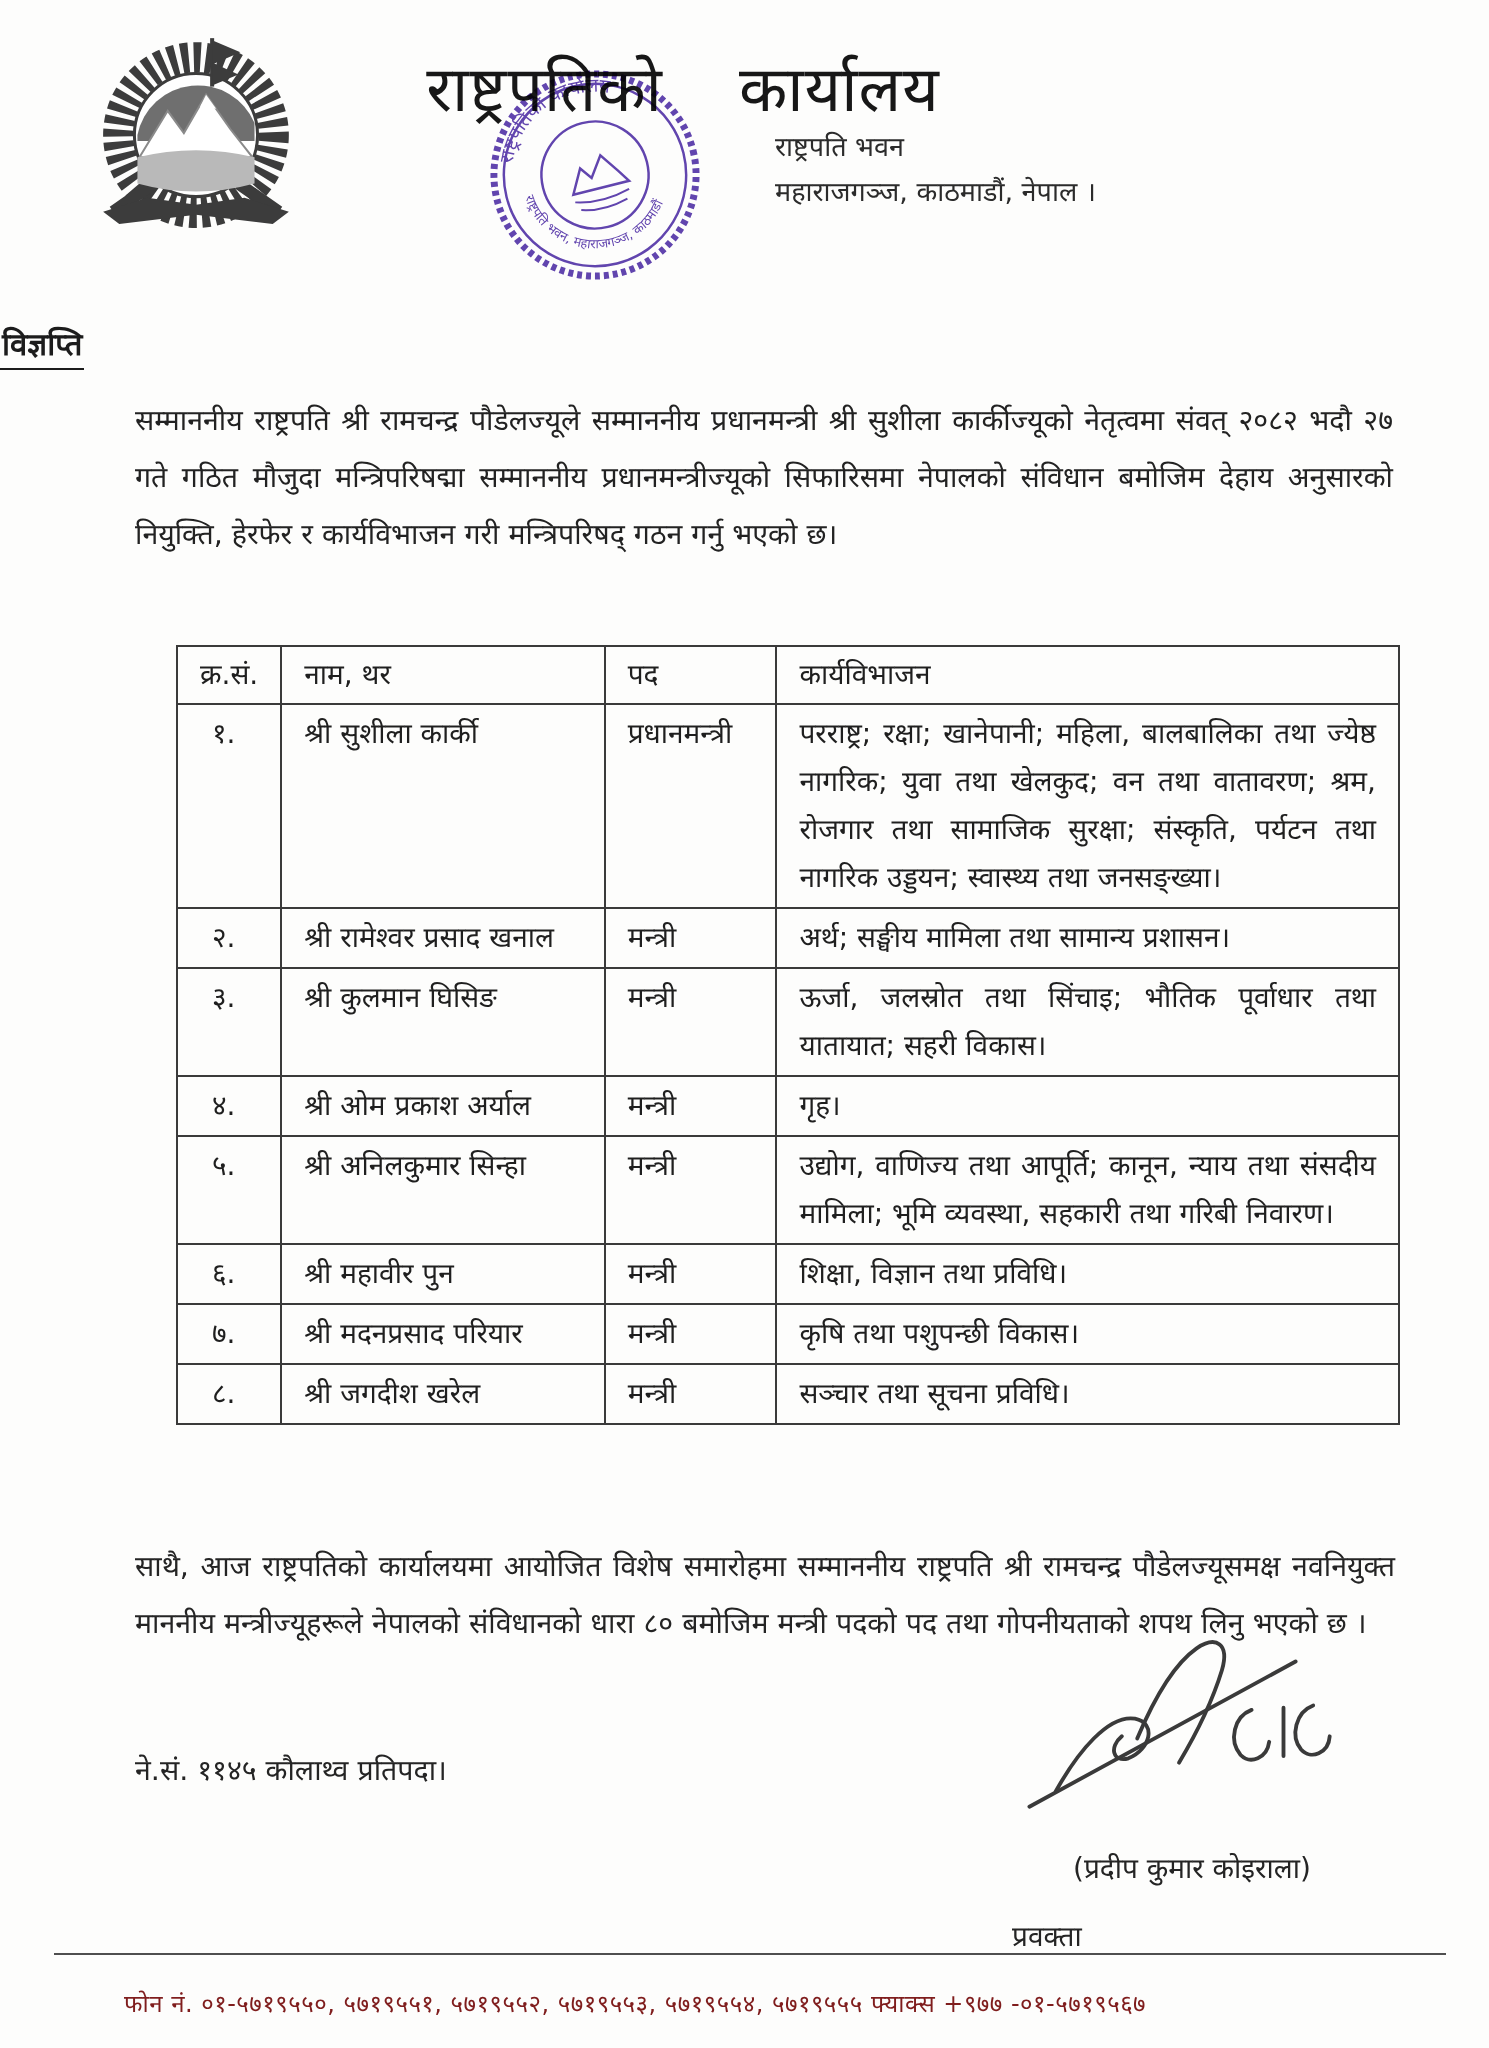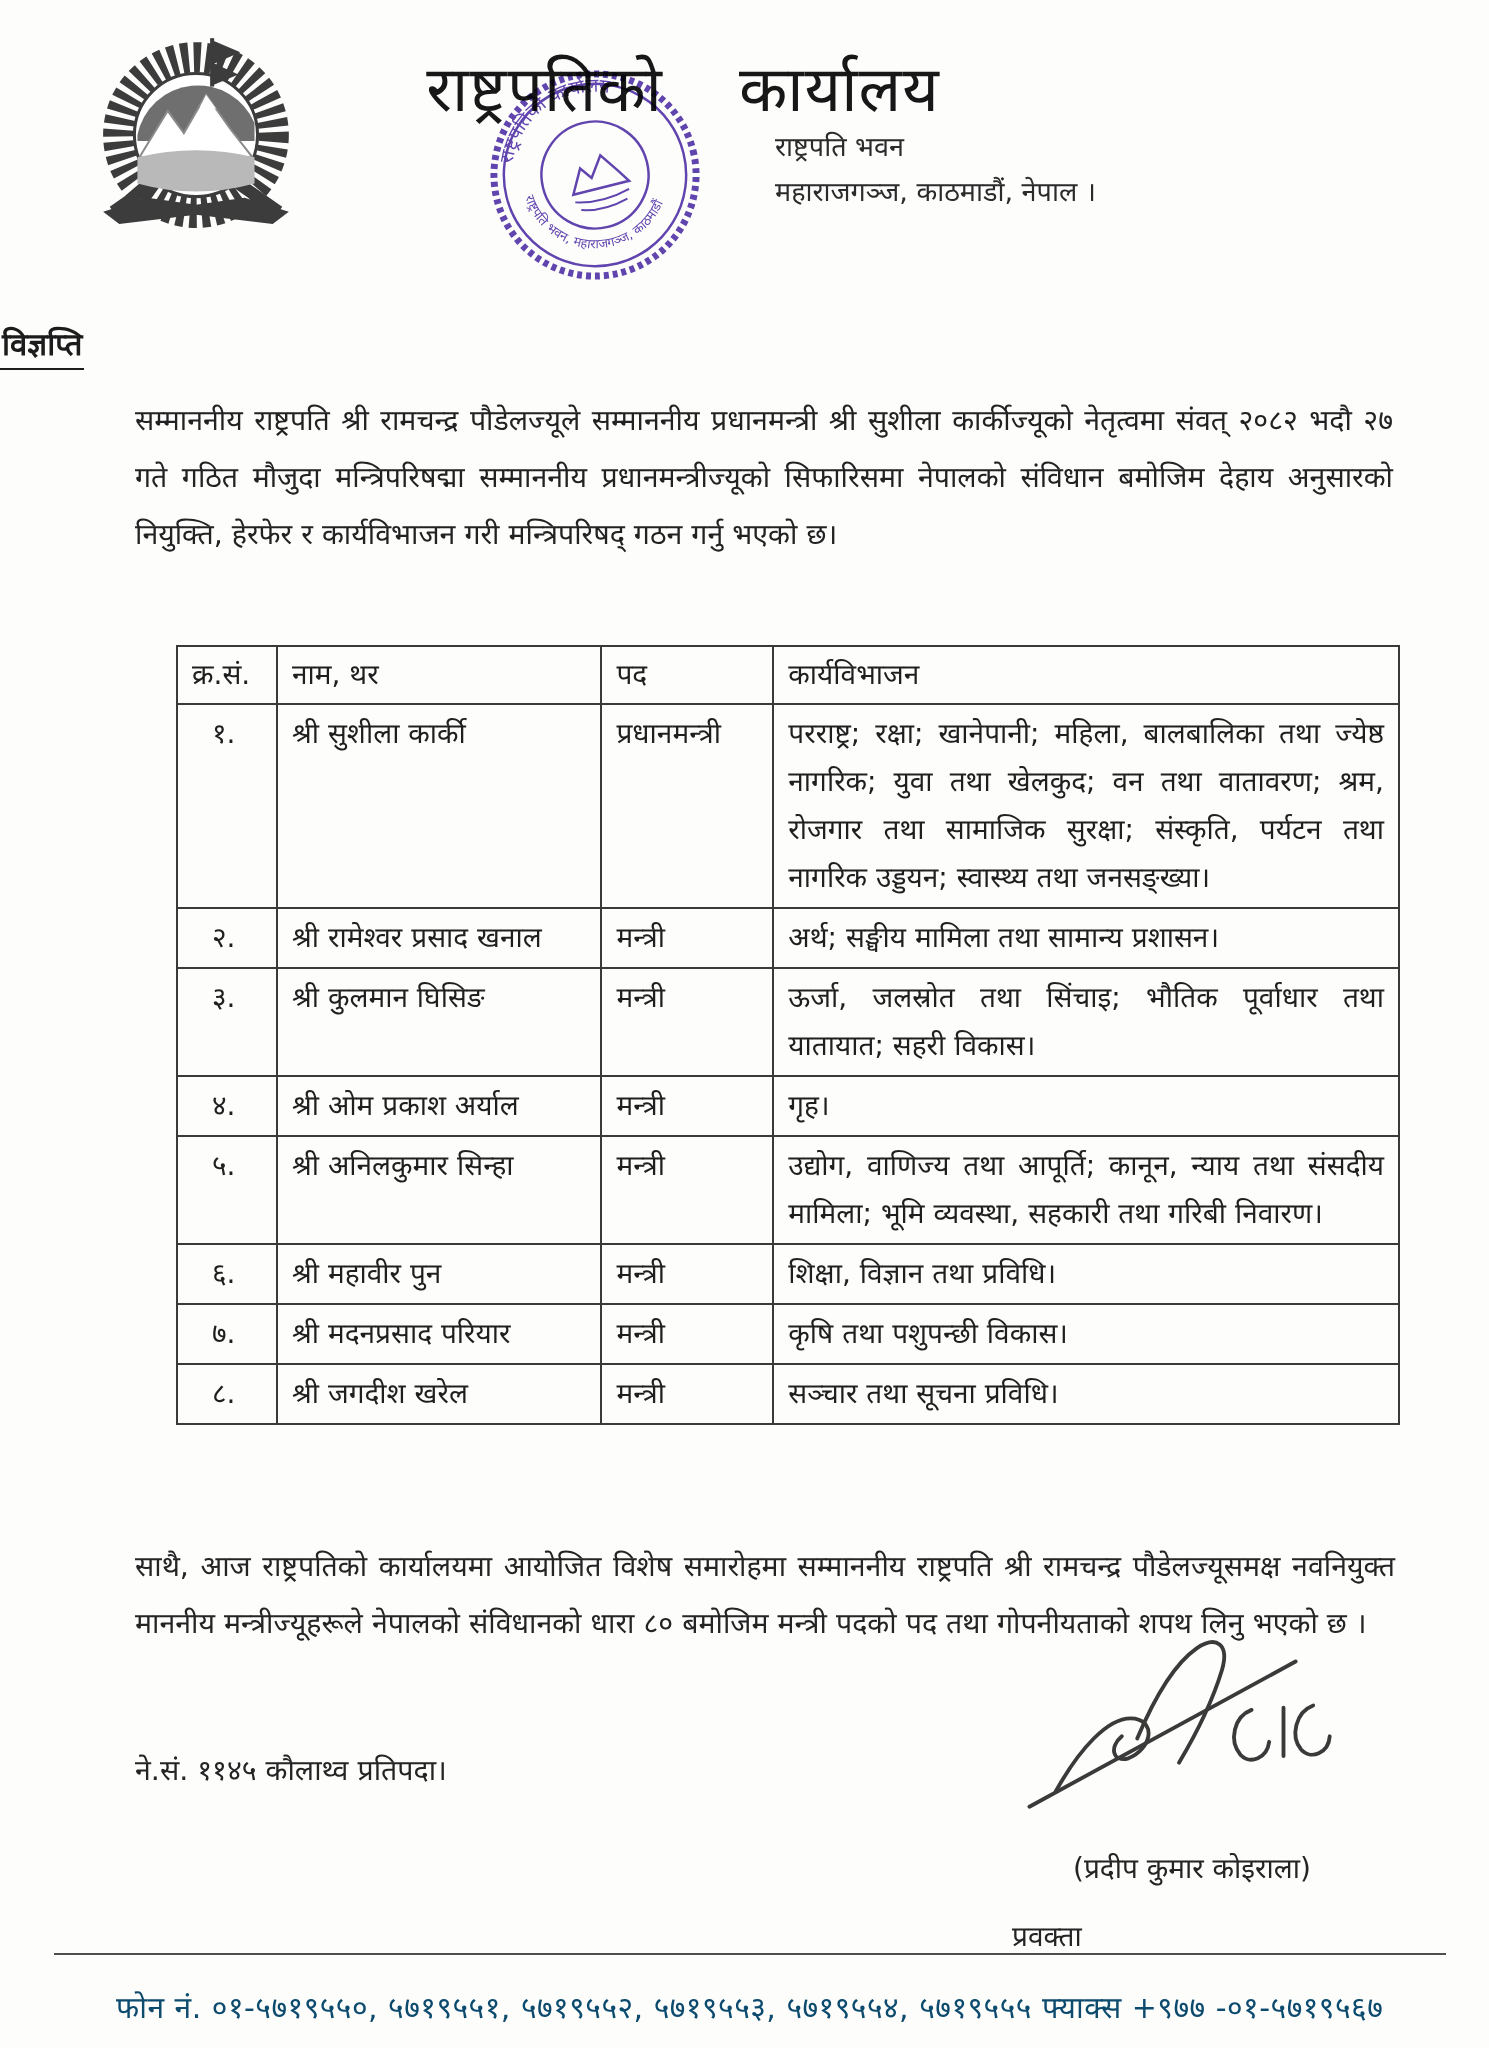--- a/index.html
+++ b/index.html
@@ -79,21 +79,21 @@
   .cab-table {
     position: absolute;
     top: 645px; left: 176px;
     width: 1224px;
     border-collapse: collapse;
     font-size: 28px;
     color: #1f1f1f;
   }
   .cab-table th, .cab-table td {
     border: 2.5px solid #3a3a3a;
-    padding: 5px 14px;
+    padding: 5px 22px;
     vertical-align: top;
     text-align: left;
     font-weight: normal;
     line-height: 48px;
   }
   .cab-table th { line-height: 46px; }
   .cab-table td.portfolio { text-align: justify; text-align-last: left; }
   .cab-table td.sn { padding-left: 34px; }
 
   
@@ -134,24 +134,24 @@
 
   
   .footer-divider {
     position: absolute;
     top: 1953px; left: 54px;
     width: 1392px;
     border-top: 2.5px solid #4f4f4f;
   }
   .phone {
     position: absolute;
-    top: 1986px; left: 116px;
-    font-size: 30px;
+    top: 1986px; left: 124px;
+    font-size: 24px;
     letter-spacing: 0.5px;
-    color: #0c4a6e;
+    color: #7f1d1d;
   }
 </style>
 </head>
 <body>
 
 <div class="page">
 
   <div>
 
     <svg class="emblem" viewBox="0 0 260 212" aria-hidden="true">

